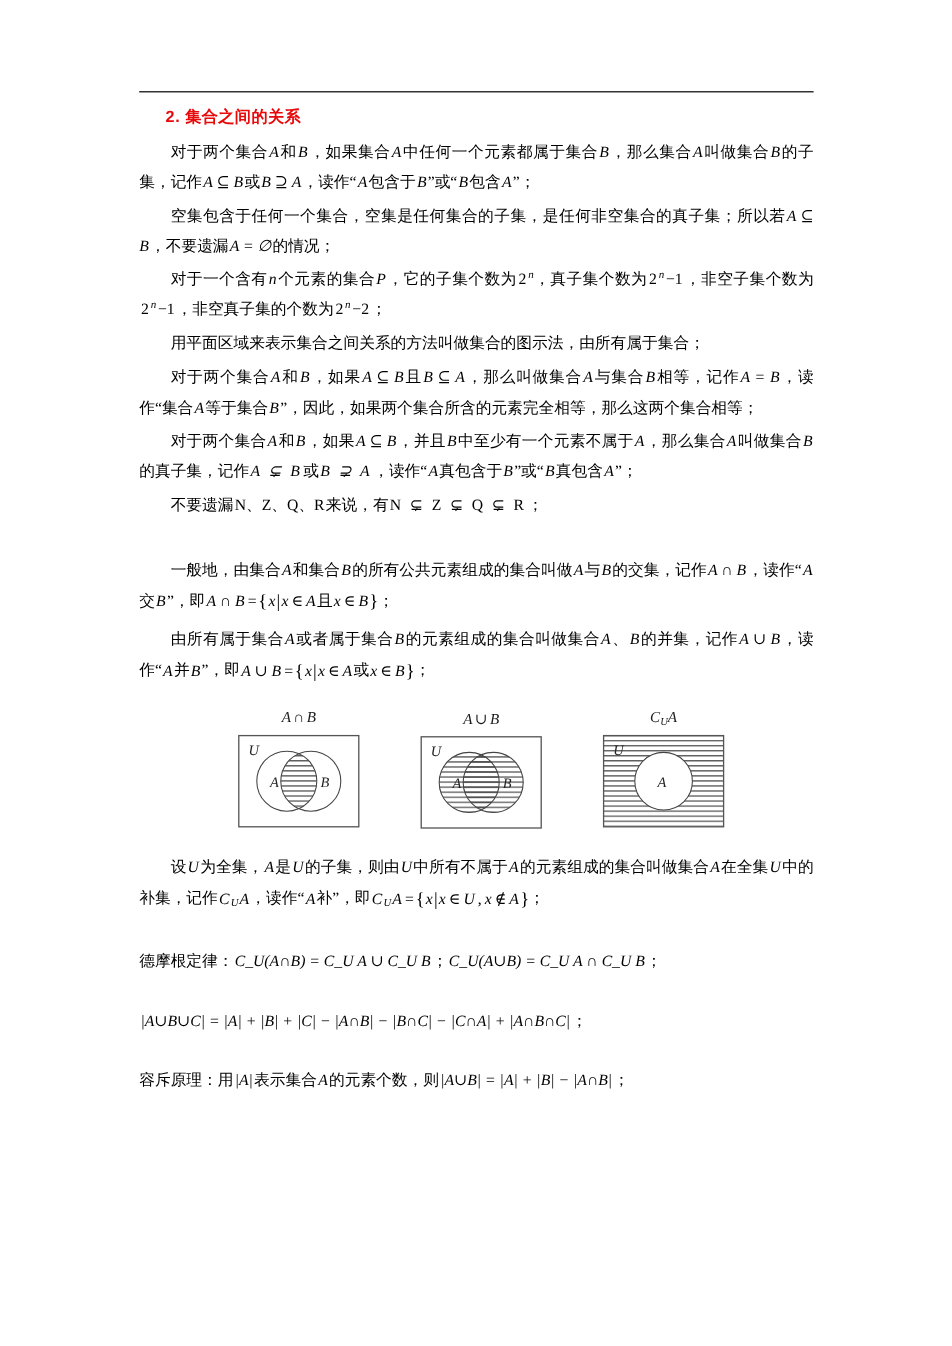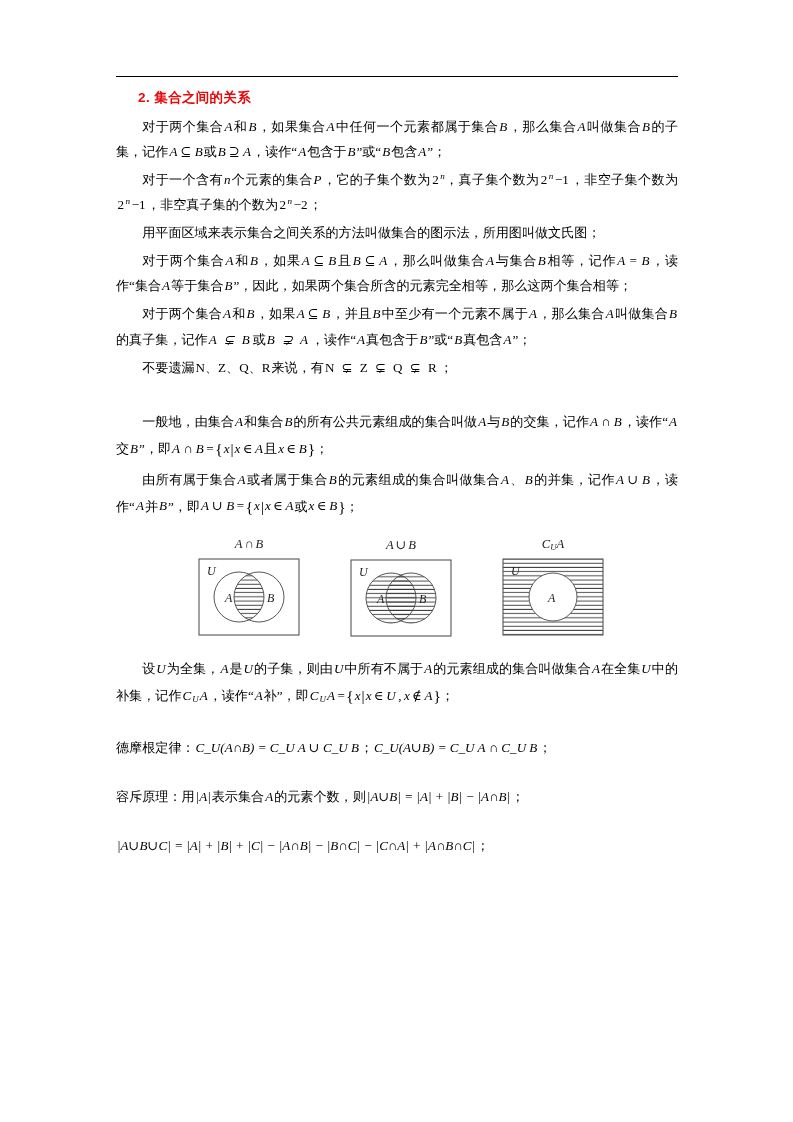--- a/index.html
+++ b/index.html
@@ -86,24 +86,25 @@
 
     <div class="rule"></div>
 
     <h2 class="section">
       <span class="num">2.</span>
       <span>集合之间的关系</span>
     </h2>
 
     <p class="para"><span>对于两个集合</span><span class="mi">A</span><span>和</span><span class="mi">B</span><span>，如果集合</span><span class="mi">A</span><span>中任何一个元素都属于集合</span><span class="mi">B</span><span>，那么集合</span><span class="mi">A</span><span>叫做集合</span><span class="mi">B</span><span>的子集，记作</span><span class="mi">A ⊆ B</span><span>或</span><span class="mi">B ⊇ A</span><span>，读作“</span><span class="mi">A</span><span>包含于</span><span class="mi">B</span><span>”或“</span><span class="mi">B</span><span>包含</span><span class="mi">A</span><span>”；</span></p>
 
+    <p class="para"><span>空集包含于任何一个集合，空集是任何集合的子集，是任何非空集合的真子集；所以若</span><span class="mi">A ⊆ B</span><span>，不要遗漏</span><span class="mi">A = ∅</span><span>的情况；</span></p>
 
     <p class="para"><span>对于一个含有</span><span class="mi">n</span><span>个元素的集合</span><span class="mi">P</span><span>，它的子集个数为</span><span class="op">2</span><span class="sup">n</span><span>，真子集个数为</span><span class="op">2</span><span class="sup">n</span><span class="op">−1</span><span>，非空子集个数为</span><span class="op">2</span><span class="sup">n</span><span class="op">−1</span><span>，非空真子集的个数为</span><span class="op">2</span><span class="sup">n</span><span class="op">−2</span><span>；</span></p>
 
-    <p class="para">用平面区域来表示集合之间关系的方法叫做集合的图示法，所用图叫做文氏图；</p>
+    <p class="para">用平面区域来表示集合之间关系的方法叫做集合的图示法，由所有属于集合；</p>
 
     <p class="para"><span>对于两个集合</span><span class="mi">A</span><span>和</span><span class="mi">B</span><span>，如果</span><span class="mi">A ⊆ B</span><span>且</span><span class="mi">B ⊆ A</span><span>，那么叫做集合</span><span class="mi">A</span><span>与集合</span><span class="mi">B</span><span>相等，记作</span><span class="mi">A = B</span><span>，读作“集合</span><span class="mi">A</span><span>等于集合</span><span class="mi">B</span><span>”，因此，如果两个集合所含的元素完全相等，那么这两个集合相等；</span></p>
 
     <p class="para"><span>对于两个集合</span><span class="mi">A</span><span>和</span><span class="mi">B</span><span>，如果</span><span class="mi">A ⊆ B</span><span>，并且</span><span class="mi">B</span><span>中至少有一个元素不属于</span><span class="mi">A</span><span>，那么集合</span><span class="mi">A</span><span>叫做集合</span><span class="mi">B</span><span>的真子集，记作</span><span class="mi gap">A ⊊ B</span><span>或</span><span class="mi gap">B ⊋ A</span><span>，读作“</span><span class="mi">A</span><span>真包含于</span><span class="mi">B</span><span>”或“</span><span class="mi">B</span><span>真包含</span><span class="mi">A</span><span>”；</span></p>
 
     <p class="para"><span>不要遗漏</span><span class="mb">N、Z、Q、R</span><span>来说，有</span><span class="mb gap">N ⊊ Z ⊊ Q ⊊ R</span><span>；</span></p>
 
     <div class="spacer-lg"></div>
 
 
@@ -175,18 +176,18 @@
         </svg>
       </div>
 
     </div>
 
 
     <p class="para"><span>设</span><span class="mi">U</span><span>为全集，</span><span class="mi">A</span><span>是</span><span class="mi">U</span><span>的子集，则由</span><span class="mi">U</span><span>中所有不属于</span><span class="mi">A</span><span>的元素组成的集合叫做集合</span><span class="mi">A</span><span>在全集</span><span class="mi">U</span><span>中的补集，记作</span><span class="mi">C</span><span class="sub">U</span><span class="mi">A</span><span>，读作“</span><span class="mi">A</span><span>补”，即</span><span class="mi">C</span><span class="sub">U</span><span class="mi">A</span><span class="op">=</span><span class="bigdelim">{</span><span class="mi">x</span><span class="bigdelim">|</span><span class="mi">x</span><span class="op">∈</span><span class="mi">U</span><span class="op">,</span><span class="mi">x</span><span class="op">∉</span><span class="mi">A</span><span class="bigdelim">}</span><span>；</span></p>
 
     <p class="para noindent"><span>德摩根定律：</span><span class="mi"><span>C_U(A∩B) = C_U A ∪ C_U B</span></span><span>；</span><span class="mi"><span>C_U(A∪B) = C_U A ∩ C_U B</span></span><span>；</span></p>
 
+    <p class="para noindent"><span class="mi">|A∪B∪C| = |A| + |B| + |C| − |A∩B| − |B∩C| − |C∩A| + |A∩B∩C|</span><span>；</span></p>
+
     <p class="para noindent"><span>容斥原理：用</span><span class="mi">|A|</span><span>表示集合</span><span class="mi">A</span><span>的元素个数，则</span><span class="mi">|A∪B| = |A| + |B| − |A∩B|</span><span>；</span></p>
-
-    <p class="para noindent"><span class="mi">|A∪B∪C| = |A| + |B| + |C| − |A∩B| − |B∩C| − |C∩A| + |A∩B∩C|</span><span>；</span></p>
 
   </div>
 </div>
 
 </body></html>

